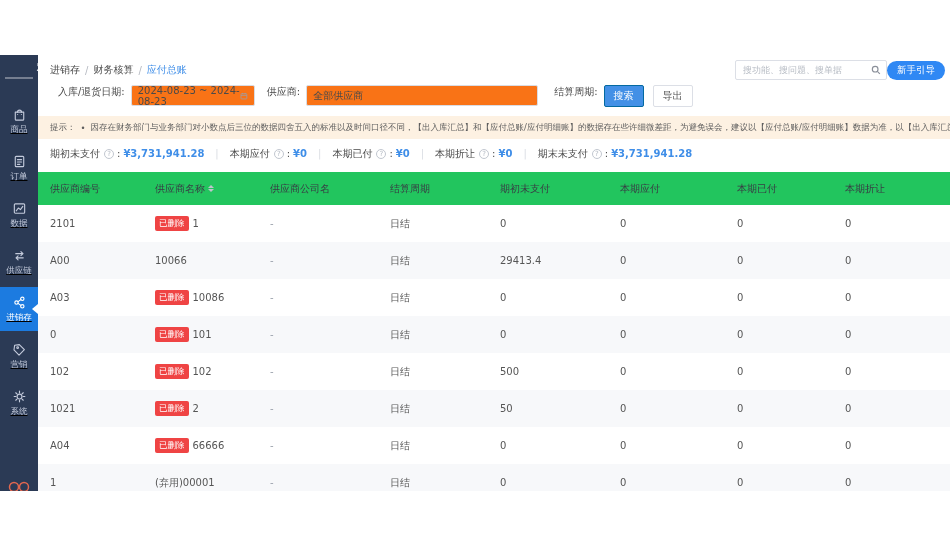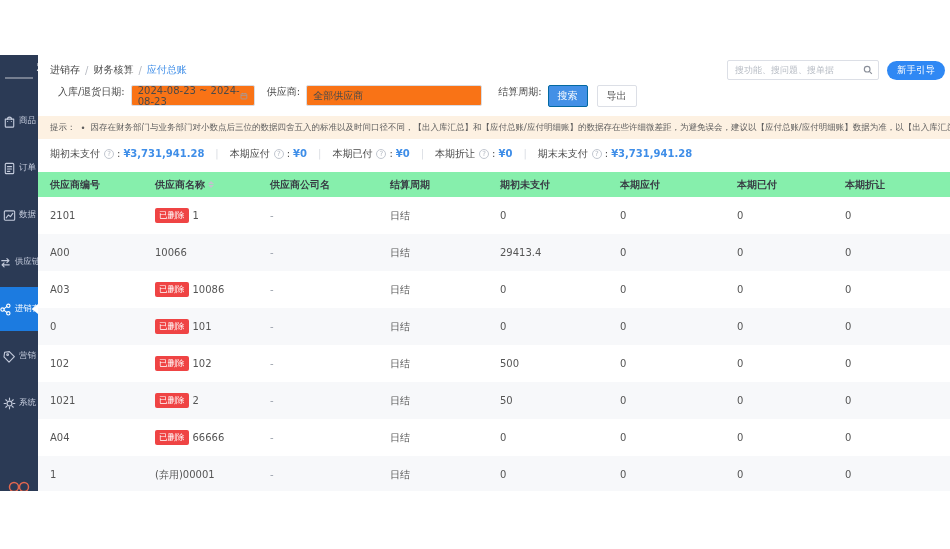--- a/index.html
+++ b/index.html
@@ -6,71 +6,71 @@
   body { background:#fff; font-family:"DejaVu Sans","Liberation Sans",sans-serif; }
   .canvas { position:relative; width:950px; height:549px; background:#fff; overflow:hidden; }
   .app { position:absolute; top:55px; left:0; width:950px; height:436px; background:#fff; overflow:hidden; }
 
   
   .sidebar { position:absolute; left:0; top:0; width:38px; height:436px; background:#2b3a55; overflow:hidden; z-index:2; }
   .logo { padding-top:7px; text-align:center; }
   .logo-title { color:#fff; font-size:8.5px; font-weight:bold; letter-spacing:0.5px; white-space:nowrap;padding-left:37px; }
   .logo-sub { height:2px; width:28px; margin:3px auto 0; background:rgba(255,255,255,.35); }
   .nav { position:absolute; top:44px; left:0; width:38px; }
-  .nav-item { position:relative; width:38px; height:44px; display:flex; flex-direction:row; align-items:center; justify-content:center; gap:2px; cursor:pointer; margin-bottom:3px; }
+  .nav-item { position:relative; width:38px; height:44px; display:flex; flex-direction:column; align-items:center; justify-content:center; gap:2px; cursor:pointer; margin-bottom:3px;text-decoration:underline; }
   .nav-item .nav-icon { width:15px; height:15px; display:block; }
   .nav-item .nav-icon svg { width:15px; height:15px; stroke:#c3cadb; fill:none; stroke-width:1.2; stroke-linecap:round; stroke-linejoin:round; }
   .nav-item .nav-label { color:#c3cadb; font-size:8.5px; white-space:nowrap; }
   .nav-item.active { background:#1c7be0; }
   .nav-item.active .nav-label { color:#fff; }
   .nav-item.active .nav-icon svg { stroke:#fff; }
   .nav-item.active .notch { position:absolute; right:0; top:50%; margin-top:-5px; width:0; height:0;
       border-top:5px solid transparent; border-bottom:5px solid transparent; border-right:6px solid #fff; }
   .sidebar-bottom-rings { position:absolute; bottom:-5px; left:7px; }
   .sidebar-bottom-rings svg { width:24px; height:14px; stroke:#e2674f; fill:none; stroke-width:1.5; }
 
   
   .main { position:absolute; left:38px; top:0; right:0; height:436px; }
 
   .topbar { height:30px; display:flex; align-items:center; padding:0 5px 0 12px; }
   .breadcrumb { display:flex; align-items:center; gap:5px; font-size:10px; color:#4a4a4a; }
   .breadcrumb .sep { color:#b4b8c0; }
   .breadcrumb .crumb { cursor:pointer; }
   .breadcrumb .crumb.current { color:#3f8ee8; }
-  .topbar-right { margin-left:auto; display:flex; align-items:center; gap:8px; }
+  .topbar-right { margin-left:auto; display:flex; align-items:center; }
   .global-search { width:152px; height:20px; border:1px solid #dcdfe6; border-radius:2px; display:flex; align-items:center; padding:0 5px 0 7px; background:#fff; }
   .global-search .ph { flex:1; font-size:9px; color:#b7bcc4; white-space:nowrap; overflow:hidden; }
   .global-search svg { width:10px; height:10px; stroke:#8a8f99; fill:none; stroke-width:1.4; }
   .guide-btn { height:19px; padding:0 10px; border-radius:10px; background:#2f88f4; color:#fff; font-size:9.5px; display:flex; align-items:center; white-space:nowrap; cursor:pointer; border:none; }
 
   .filterbar { height:31px; display:flex; align-items:flex-start; padding-left:20px; font-size:10px; color:#4a4a4a; }
   .filterbar .flabel { white-space:nowrap; margin-right:6px; }
   .inp { height:21px; border:1px solid #d9dce3; border-radius:2px; background:#f97316; display:flex; align-items:center; padding:0 6px; font-size:10px; color:#4a4a4a; }
   .date-inp { width:124px; justify-content:space-between; margin-right:12px; }
   .date-inp svg { width:10px; height:10px; stroke:#9aa0ab; fill:none; stroke-width:1.2; }
-  .supplier-inp { width:176px; margin-right:16px; }
+  .supplier-inp { width:232px; margin-right:16px; }
   .cycle-sel { width:148px; justify-content:space-between; margin-right:12px; cursor:pointer; }
   .cycle-sel svg { width:9px; height:9px; stroke:#9aa0ab; fill:none; stroke-width:1.4; }
   .btn { height:22px; padding:0 9px; border-radius:2px; font-size:10px; display:flex; align-items:center; cursor:pointer; white-space:nowrap; }
   .btn-primary { background:#4390e6; color:#fff; border:1px solid #0369a1; margin-right:9px; }
   .btn-plain { background:#fff; color:#555; border:1px solid #dcdfe6; }
 
   .notice { height:23px; background:#fdf1e2; display:flex; align-items:center; padding-left:12px; font-size:8.5px; color:#5e5e5e; white-space:nowrap; overflow:hidden; }
   .notice .prefix { margin-right:5px; }
   .notice .bullet { margin-right:5px; color:#5e5e5e; }
 
   .stats { height:29px; display:flex; align-items:center; padding-left:12px; font-size:10px; color:#4a4a4a; }
   .stat { display:flex; align-items:center; white-space:nowrap; }
   .stat .q { width:10px; height:10px; border:1px solid #c2c7d0; border-radius:50%; color:#b2b8c2; font-size:7px; line-height:9px; text-align:center; margin:0 3px 0 4px; cursor:pointer; }
   .stat .v { color:#3f8ee8; font-weight:600; margin-left:3px;text-align:right; }
   .stat:not(:last-child)::after { content:"|"; color:#dadde3; margin:0 11px; }
 
   .table { margin-top:4px; }
   .thead, .trow { display:grid; grid-template-columns:105px 115px 120px 110px 120px 117px 108px 1fr; align-items:center; }
-  .thead { height:25px; background:#86efac; font-size:10px; font-weight:bold; color:#383c44; }
+  .thead { height:33px; background:#22c55e; font-size:10px; font-weight:normal; color:#383c44; }
   .thead > div, .trow > div { padding-left:12px; white-space:nowrap; overflow:hidden; }
   .trow { height:37px; font-size:10px; color:#555; background:#fff; }
   .trow:nth-child(even) { background:#f7f8fa; }
   .name-cell { display:flex; align-items:center; }
   .badge { background:#ef4444; color:#fff; font-size:8.5px; padding:1.5px 4px; border-radius:2px; margin-right:4px; white-space:nowrap; }
   .dash { color:#9aa0ab; }
   .sort-ic { display:inline-flex; flex-direction:column; margin-left:3px; vertical-align:middle; }
   .sort-ic i { display:block; width:0; height:0; border-left:3px solid transparent; border-right:3px solid transparent; }
   .sort-ic .up { border-bottom:3.5px solid #c0c4cc; margin-bottom:1.5px; }
   .sort-ic .dn { border-top:3.5px solid #c0c4cc; }

